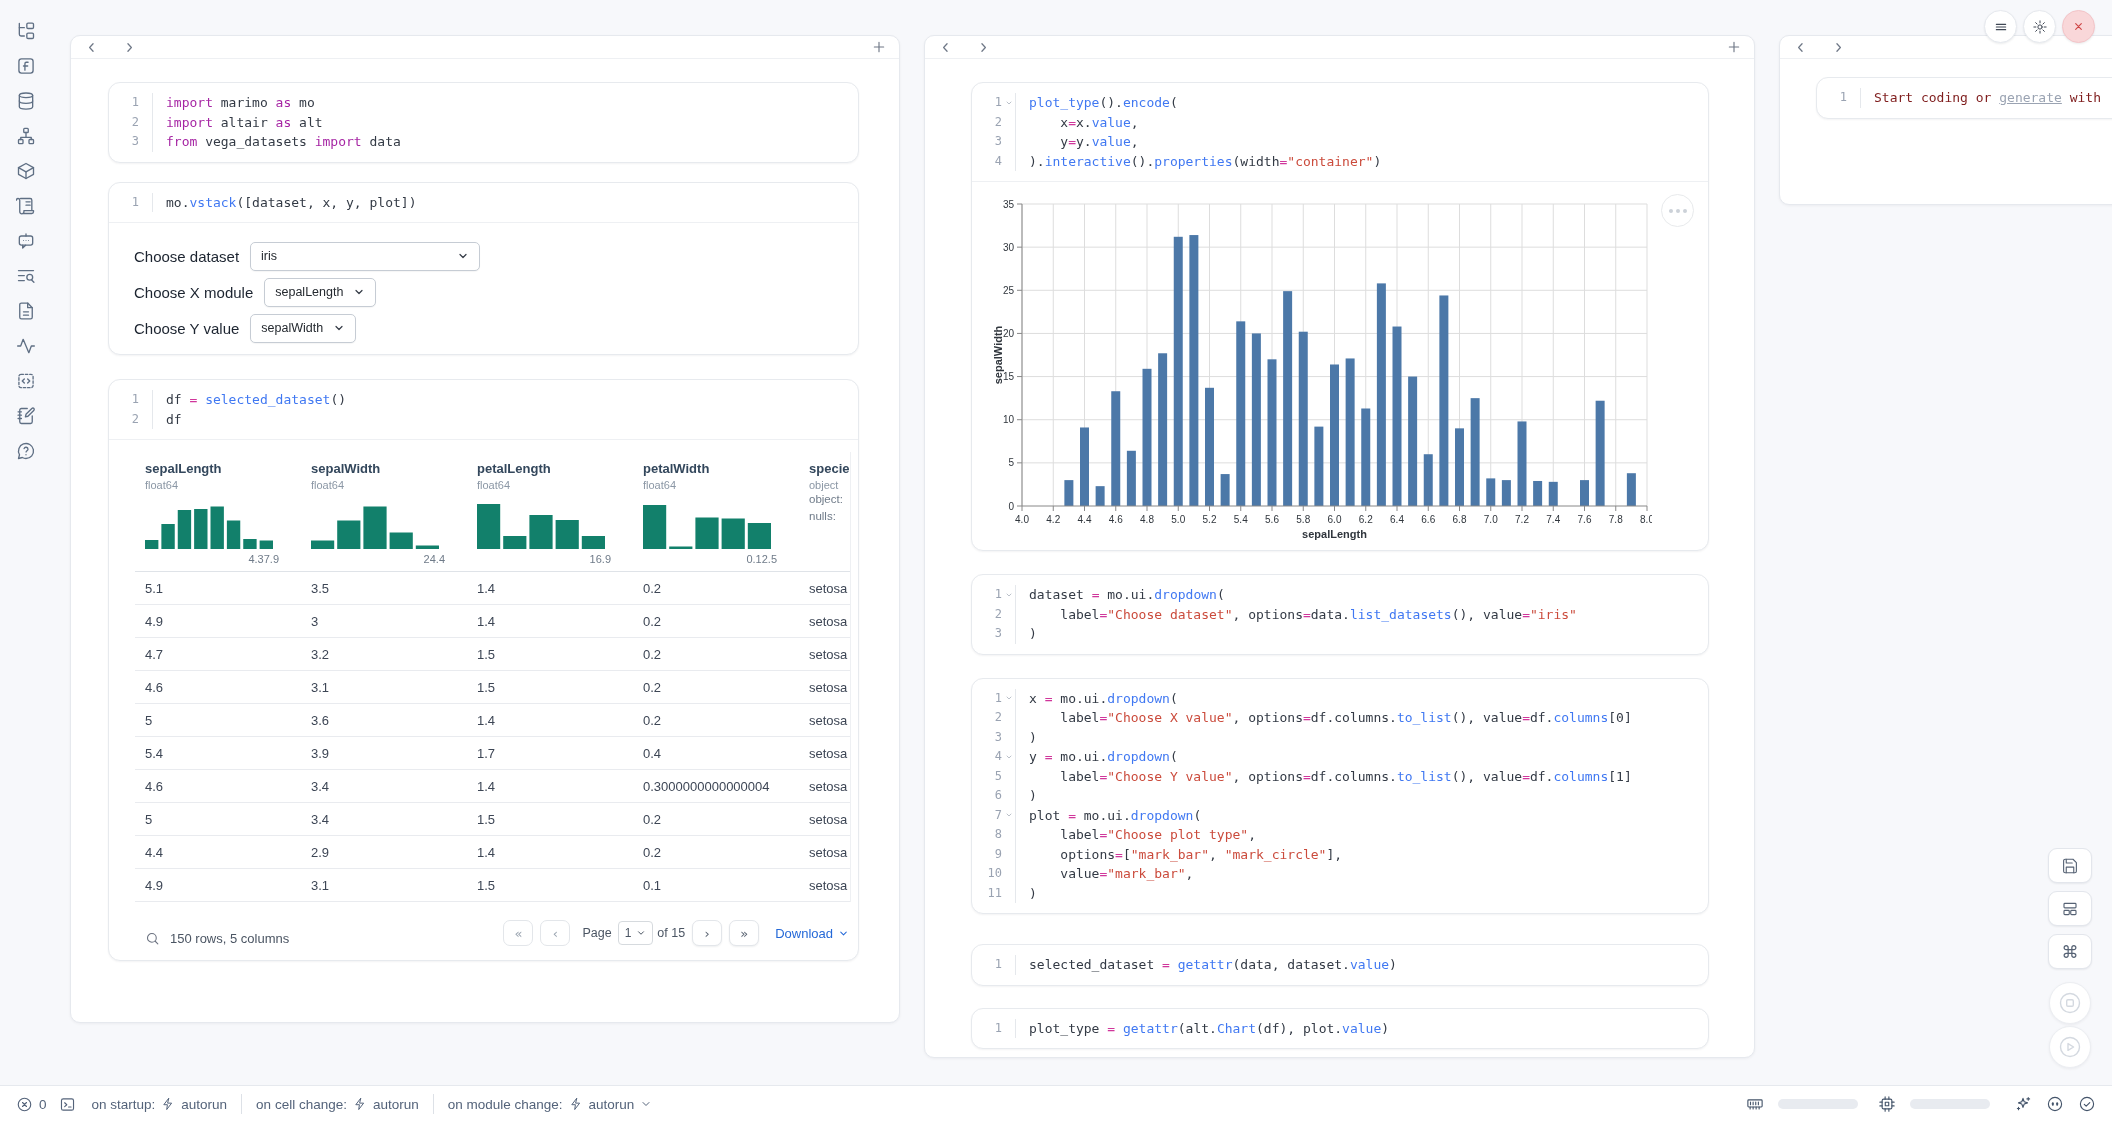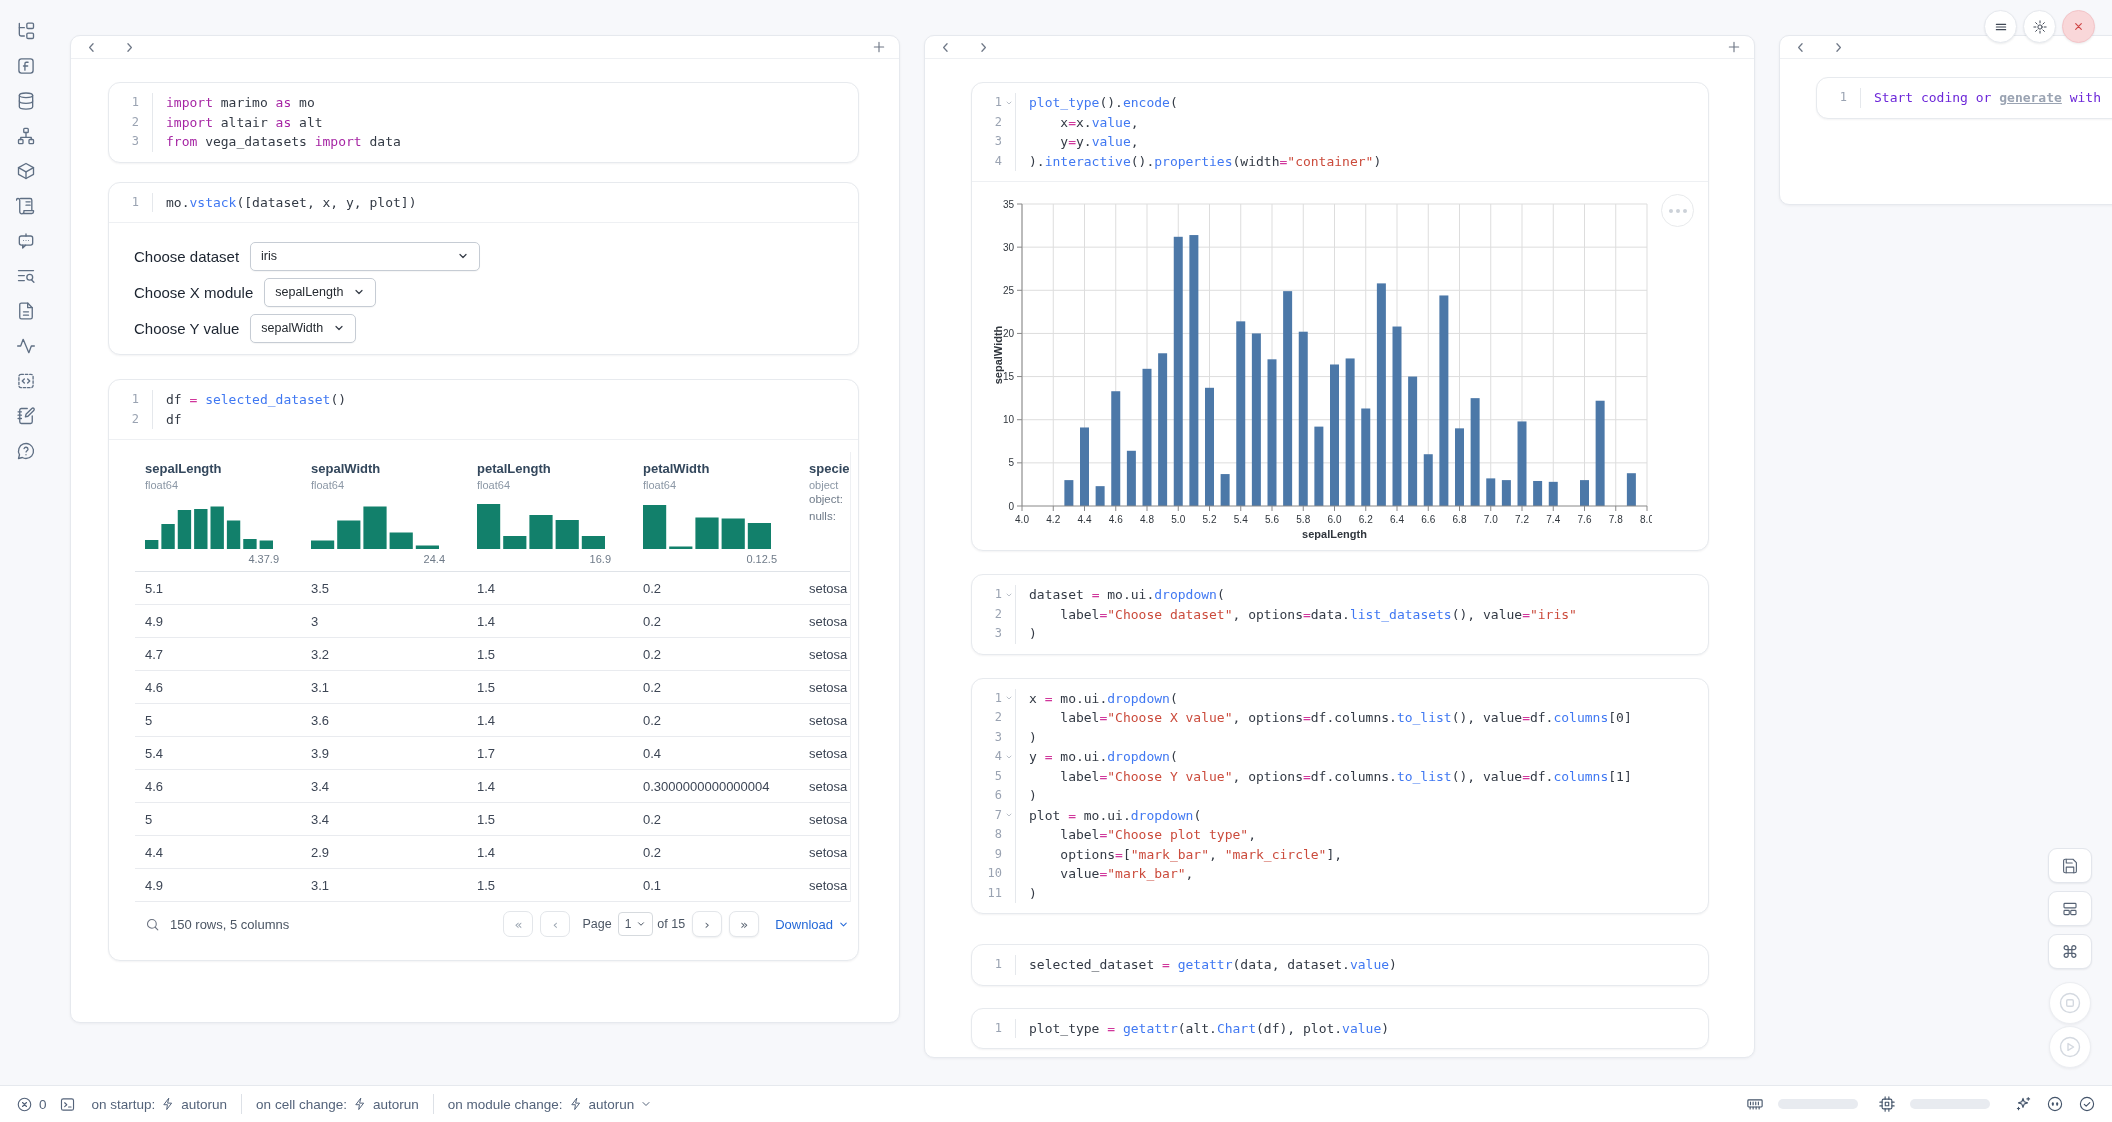--- a/index.html
+++ b/index.html
@@ -41,34 +41,34 @@
   .thead { display:grid; grid-template-columns:166px 166px 166px 166px 1fr; border-bottom:1px solid #dfe3e8; }
   .th { padding:9px 0 6px 10px; overflow:hidden; }
   .th-name { font-size:13px; font-weight:700; color:#33475c; white-space:nowrap; }
   .th-type { font-size:11px; color:#8b97a5; margin-top:3px; }
   .hist { margin-top:6px; display:block; }
   .th-range { width:134px; display:flex; justify-content:flex-end; font-size:11px; color:#6f7b89; margin-top:4px; }
   .th-stat { font-size:11.5px; color:#6f7b89; line-height:17px; white-space:nowrap; }
   .th-stat:first-of-type { margin-top:12px; }
   .trow { display:grid; grid-template-columns:166px 166px 166px 166px 1fr; height:33px; align-items:center; border-bottom:1px solid #e9ebef; font-size:13px; color:#3d4655; }
   .td { padding-left:10px; white-space:nowrap; overflow:hidden; }
-  .tfoot { height:44px; display:flex; align-items:center; padding:0 2px 0 10px; font-size:13px; color:#4b5563; }
+  .tfoot { height:44px; display:flex; align-items:flex-end; padding:0 2px 0 10px; font-size:13px; color:#4b5563; }
   .pg-btn { width:30px; height:26px; border:1px solid #e3e6ea; border-radius:7px; background:#fff; box-shadow:0 1px 2px rgba(16,24,40,.07);
     display:flex; align-items:center; justify-content:center; font-size:13px; color:#5b6573; margin-left:7px; cursor:pointer; font-family:"DejaVu Sans",sans-serif; }
   .pg-btn.dis { color:#9aa4b0; box-shadow:none; }
   .pg-label { font-size:12.5px; margin-left:12px; color:#4b5563; }
   .page-select { height:24px; border:1px solid #d6dade; border-radius:4px; display:inline-flex; align-items:center; padding:0 6px; font-size:12px; gap:5px; margin-left:6px; background:#fff; cursor:pointer; }
   .dl { color:#2569d8; margin-left:16px; display:inline-flex; gap:5px; align-items:center; font-size:13px; cursor:pointer; }
   
   .out-chart { position:relative; padding:14px 0 4px 20px; height:368px; }
   .chart-menu { position:absolute; right:14px; top:12px; width:33px; height:33px; border-radius:50%; background:#fff; border:1px solid #e8eaec;
     display:flex; align-items:center; justify-content:center; gap:3px; cursor:pointer; }
   .chart-menu i { width:4px; height:4px; border-radius:50%; background:#ccd1d8; }
   
-  .ph { color:#6d28d9; } .ph-link { color:#9aa3b2; text-decoration:underline; font-weight:bold; }
+  .ph { color:#7f1d1d; } .ph-link { color:#9aa3b2; text-decoration:underline; font-weight:normal; }
   
   .circ { position:absolute; top:10px; width:33px; height:33px; border-radius:50%; background:#fff; border:1px solid #e6e9ee;
     box-shadow:0 1px 2px rgba(16,24,40,.08); display:flex; align-items:center; justify-content:center; color:#3f4754; cursor:pointer; z-index:20; }
   .circ.close { background:#f9d7d9; border-color:#f3c4c8; color:#cf4444; }
   
   .fbtn { position:absolute; left:2048px; width:44px; height:35px; background:#fff; border:1px solid #e3e6ec; border-radius:9px;
     box-shadow:0 1px 2px rgba(16,24,40,.07); display:flex; align-items:center; justify-content:center; color:#566274; cursor:pointer; }
   .fcirc { position:absolute; left:2049px; width:42px; height:42px; border-radius:50%; background:#fff; border:1px solid #eceef2;
     box-shadow:0 1px 3px rgba(16,24,40,.06); display:flex; align-items:center; justify-content:center; color:#d4d9e0; cursor:pointer; }
   .cmd-glyph { font-family:"DejaVu Sans",sans-serif; font-size:17px; color:#566274; }

